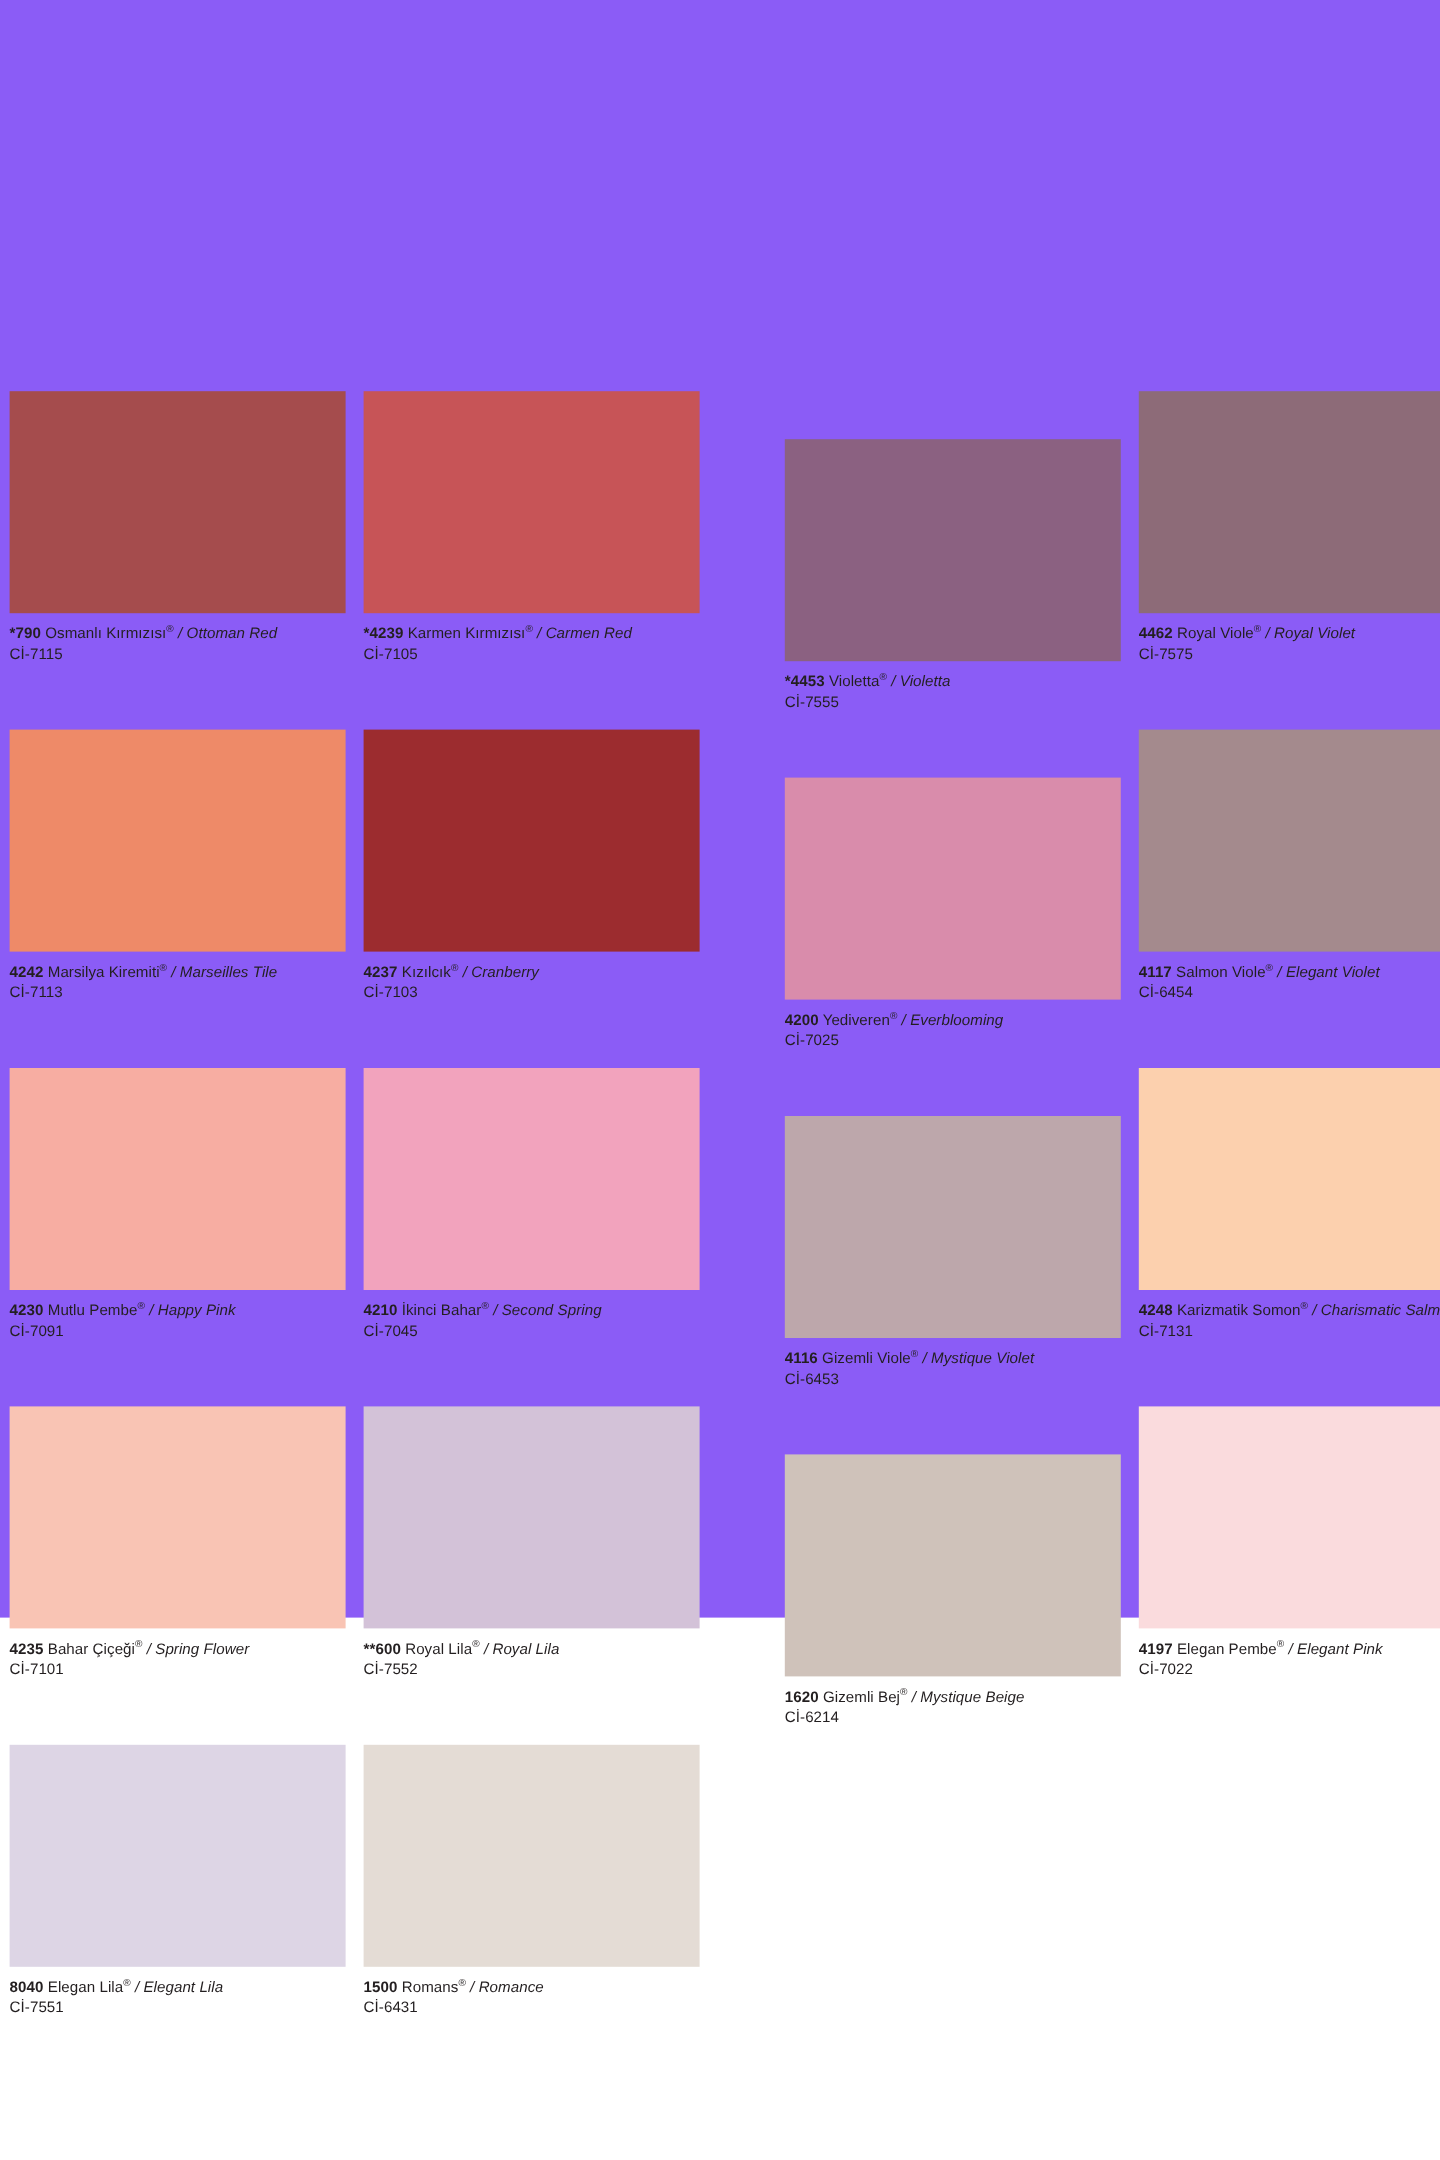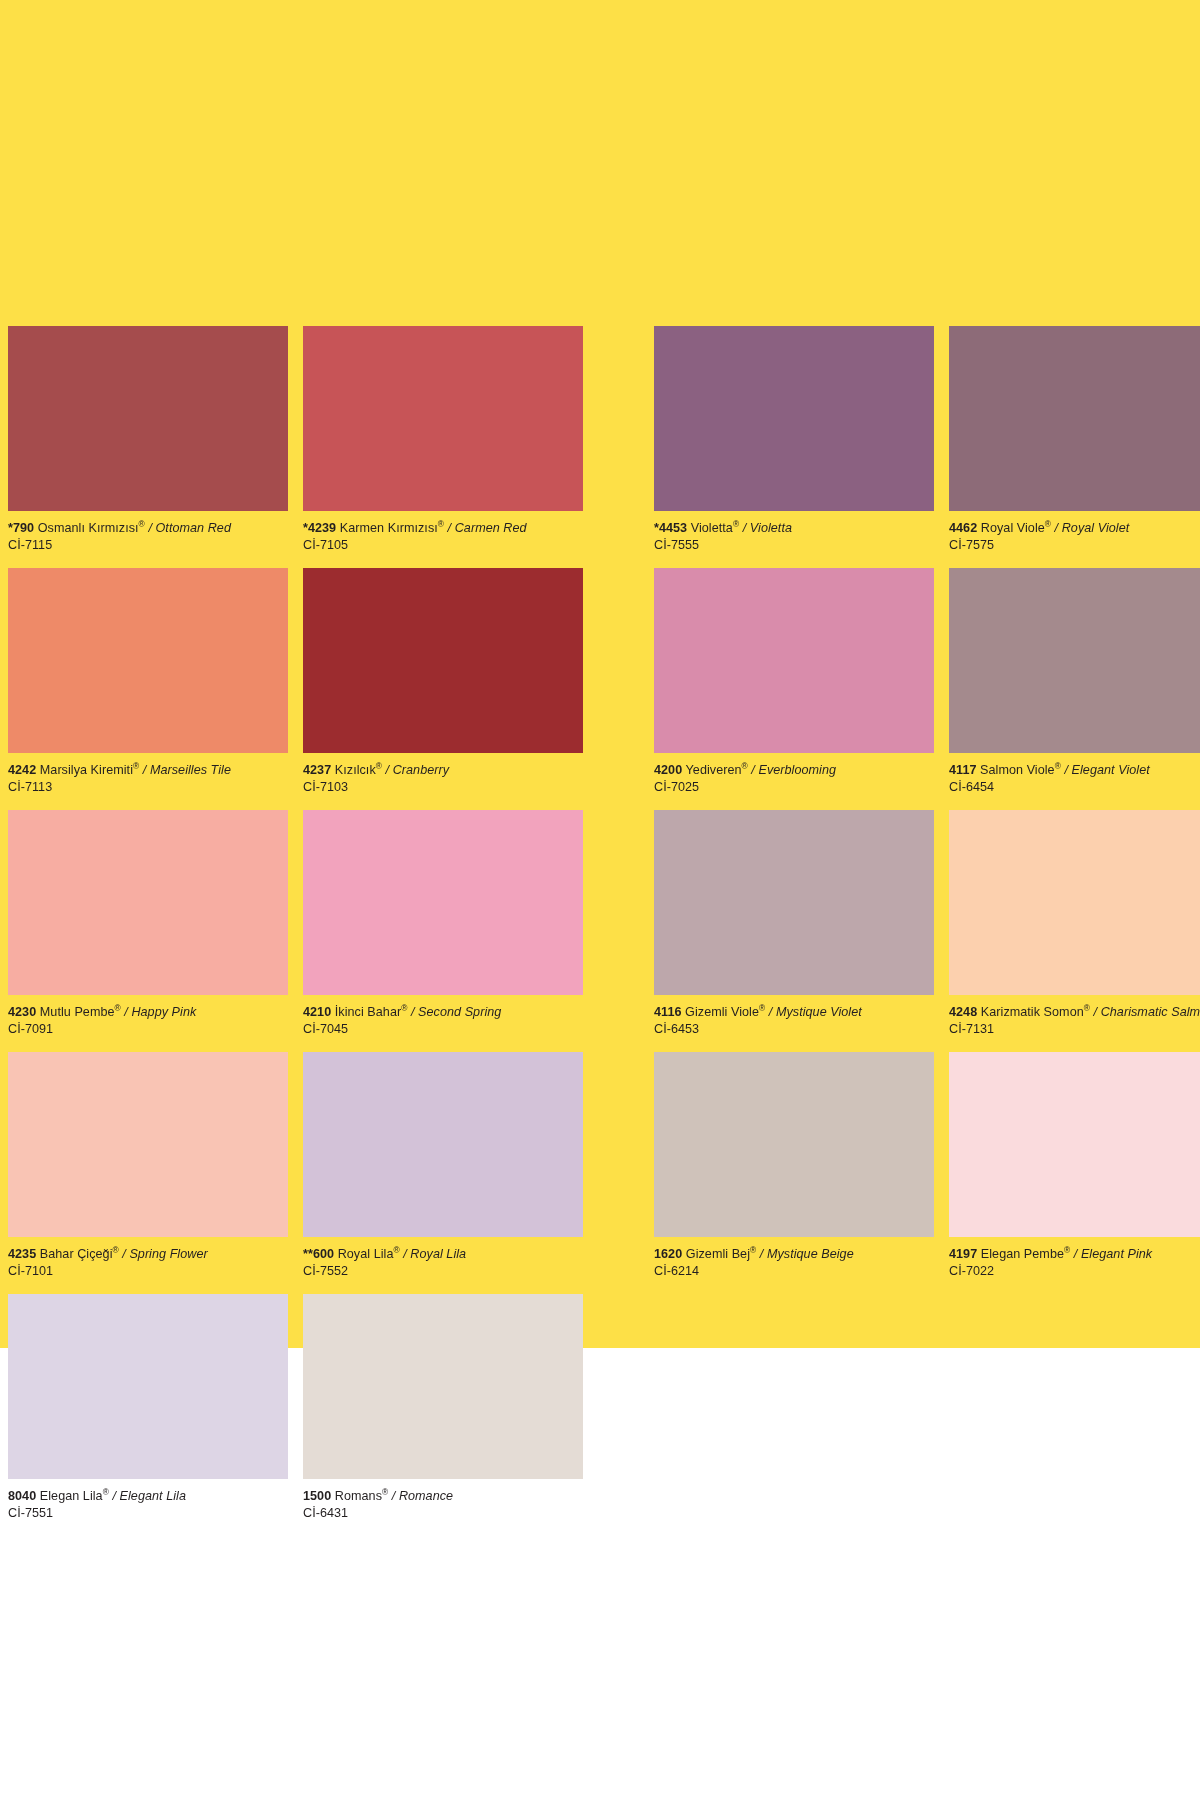--- a/index.html
+++ b/index.html
@@ -16,37 +16,38 @@
     overflow: hidden;
   }
 
   
   #page {
     position: absolute;
     left: 0;
     top: 0;
     width: 1200px;
     height: 1348px;
-    background: #fde047;
+    background: #8b5cf6;
   }
 
   
   #swatch-grid {
     position: absolute;
     left: 8px;
     top: 326px;
     width: 1184px;
     display: grid;
     grid-template-columns: repeat(4, 280px);
     column-gap: 15px;
     row-gap: 0px;
   }
   
   #swatch-grid .cell:nth-child(4n+3) {
     margin-left: 56px;
+    margin-top: 40px;
   }
   #swatch-grid .cell:nth-child(4n+4) {
     margin-left: 56px;
   }
 
   .cell {
     width: 280px;
     margin-bottom: 0px;
   }
 

